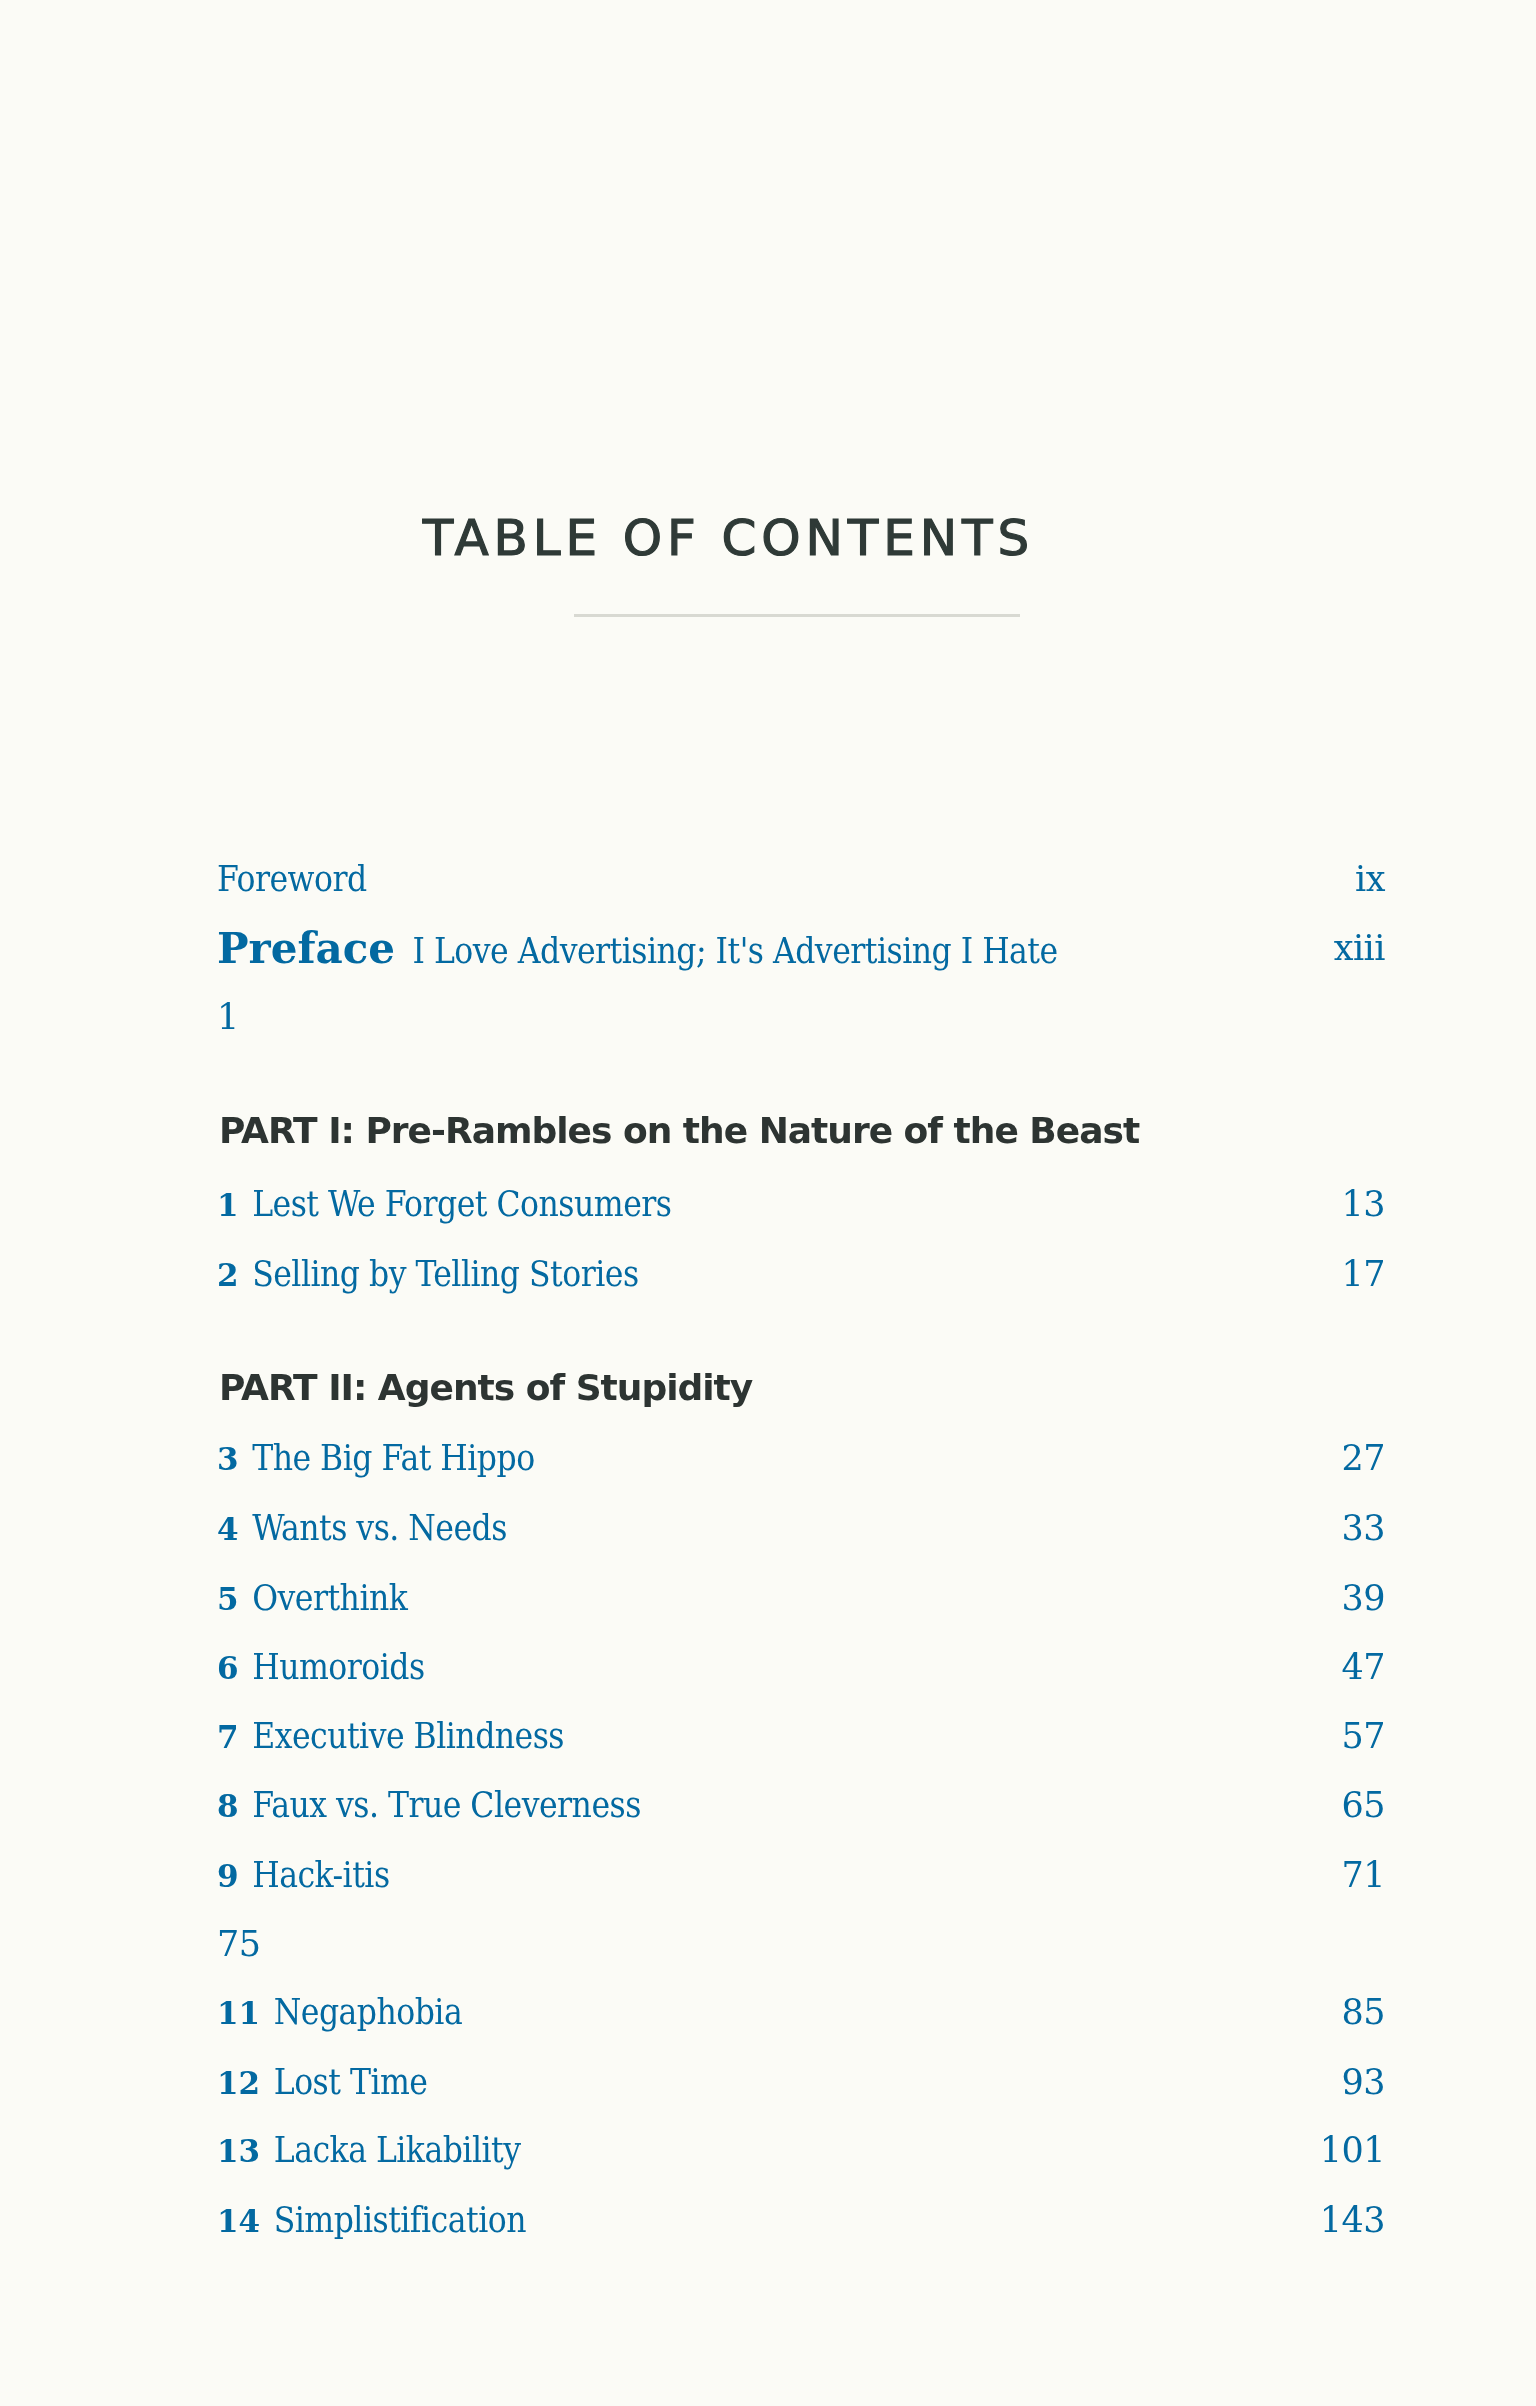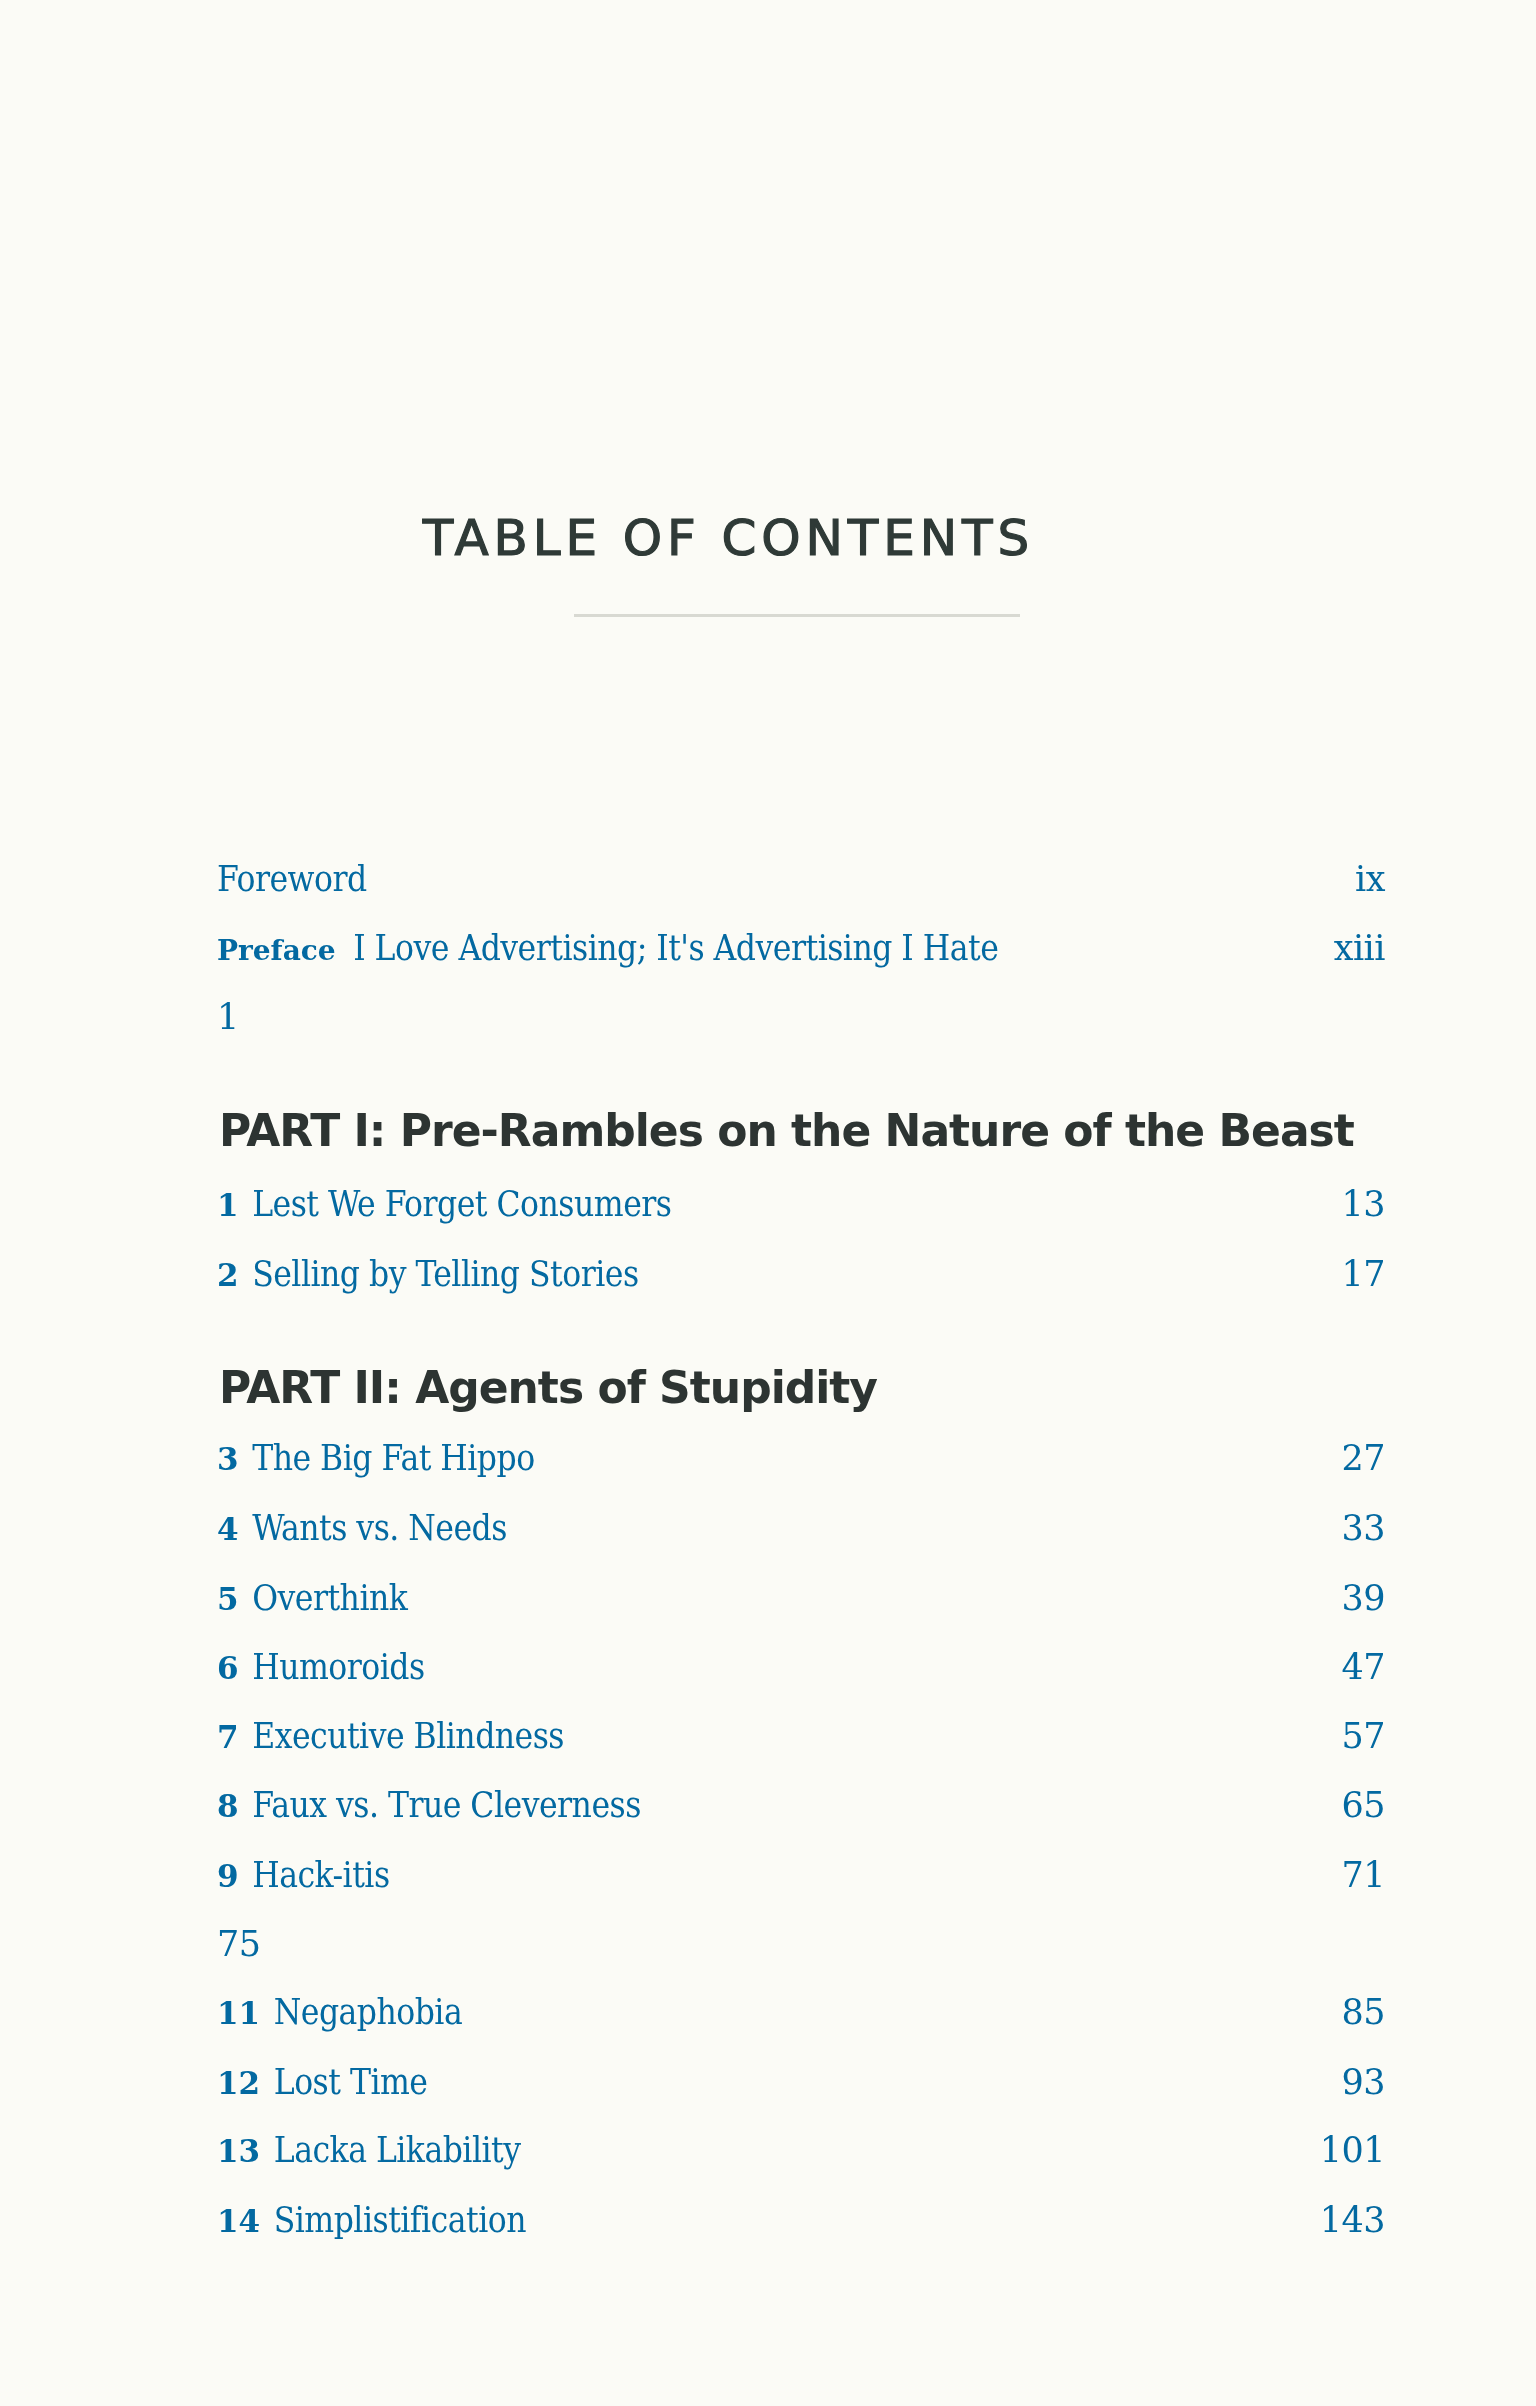--- a/index.html
+++ b/index.html
@@ -16,27 +16,27 @@
   .rule {
     position:absolute; left:574px; top:614px; width:446px; height:2.9px;
     background:#d8d9d2;
   }
   .row {
     position:absolute; left:217px; width:1168px; height:58px;
     display:flex; align-items:center; justify-content:space-between;
     font-family:"DejaVu Serif", serif; font-size:35px; color:#0369a1;
   }
   .row .left { display:flex; align-items:baseline; white-space:nowrap; }
-  .row .lbl { font-weight:bold; margin-right:17.5px; font-size:28px; }
+  .row .lbl { font-weight:bold; margin-right:17.5px; font-size:42px; }
   .row .num { font-weight:bold; margin-right:13.6px; font-size:31px; }
   .row .ttl { font-stretch:condensed; letter-spacing:-0.5px; }
   .row .pg { text-align:right; letter-spacing:-0.5px; }
   .part {
     position:absolute; left:219px; height:58px; line-height:58px;
-    font-family:"DejaVu Sans", sans-serif; font-weight:bold; font-size:44px;
+    font-family:"DejaVu Sans", sans-serif; font-weight:bold; font-size:36px;
     color:#2d3432; letter-spacing:-1px; margin:0;
   }
 </style>
 </head>
 <body>
 
 <h1 class="title">TABLE OF CONTENTS</h1>
 <div class="rule"></div>
 
 <div class="row" style="top:850px">

